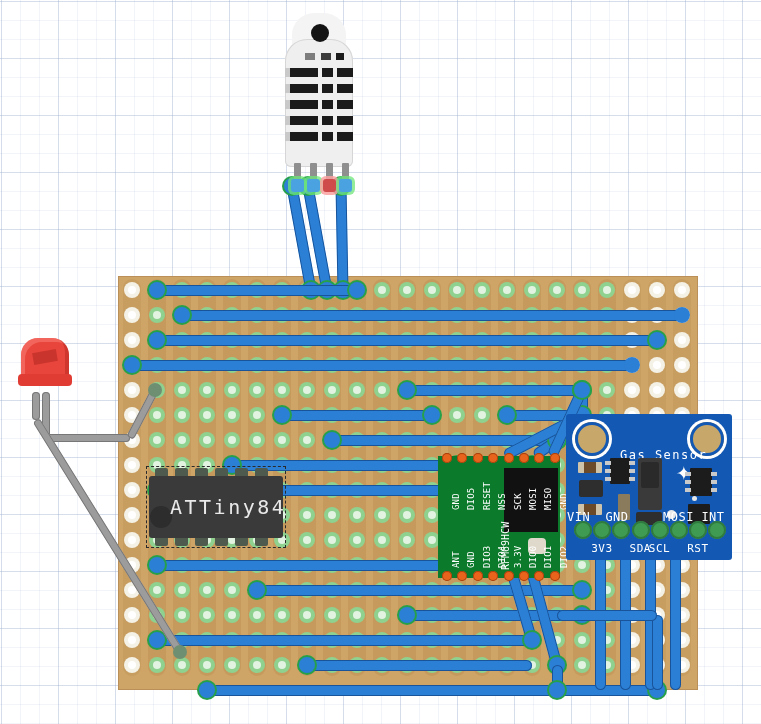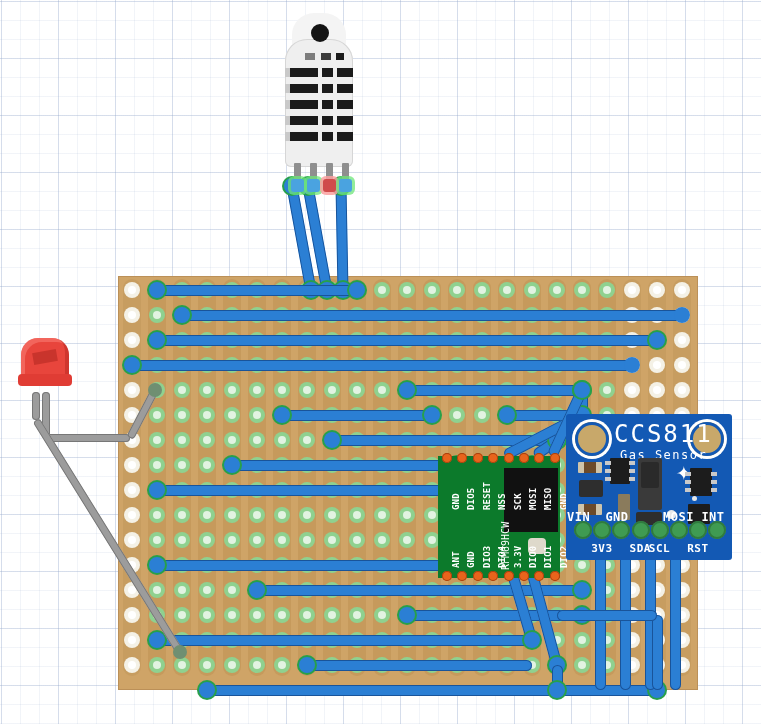--- a/index.html
+++ b/index.html
@@ -16,21 +16,21 @@
     background-color:#ffffff;
     background-image:
       linear-gradient(to right, rgba(150,170,205,.30) 1px, transparent 1px),
       linear-gradient(to bottom, rgba(150,170,205,.30) 1px, transparent 1px),
       linear-gradient(to right, rgba(150,170,205,.13) 1px, transparent 1px),
       linear-gradient(to bottom, rgba(150,170,205,.13) 1px, transparent 1px);
     background-size:57px 57px,57px 57px,19px 19px,19px 19px;
     background-position:1px 1px,1px 1px,1px 1px,1px 1px;
   }
 
-  .abs{position:absolute;font-weight:bold;}
+  .abs{position:absolute;}
 
   
   #board{
     position:absolute;
     background:#cfa467;
     box-shadow:inset 0 0 0 1px rgba(150,110,60,.35);
   }
   .strip{position:absolute;background:#c69a5c;border-radius:9px;}
   .hole{position:absolute;border-radius:50%;}
   .hole .inner{position:absolute;border-radius:50%;}
@@ -1331,20 +1331,38 @@
       <div class="gwire" style="left: 46px; top: 388px; width: 46px; height: 8px; transform: rotate(90deg);"></div>
       <div class="gwire" style="left: 46px; top: 434px; width: 84px; height: 8px; transform: rotate(0deg);"></div>
       <div class="gwire" style="left: 130px; top: 434px; width: 54.1202px; height: 8px; transform: rotate(-62.488deg);"></div>
       <div class="gwire-end" style="left: 148px; top: 383px; width: 14px; height: 14px;"></div>
       <div class="gwire" style="left: 36px; top: 388px; width: 28px; height: 8px; transform: rotate(90deg);"></div>
       <div class="gwire" style="left: 36px; top: 416px; width: 273.057px; height: 8px; transform: rotate(58.1726deg);"></div>
       <div class="gwire-end" style="left: 173px; top: 645px; width: 14px; height: 14px;"></div>
       <div class="wire" style="left: 132px; top: 284.5px; width: 0px; height: 11px;"></div>
     </div>
 
+  <div id="attiny" style="left:146px;top:466px;width:140px;height:82px;">
+    <div class="sel" style="left:0;top:0;right:0;bottom:0;"></div>
+    <div class="pin" style="left:9px;top:2px;width:13px;height:14px;"></div>
+    <div class="pin" style="left:29px;top:2px;width:13px;height:14px;"></div>
+    <div class="pin" style="left:49px;top:2px;width:13px;height:14px;"></div>
+    <div class="pin" style="left:69px;top:2px;width:13px;height:14px;"></div>
+    <div class="pin" style="left:89px;top:2px;width:13px;height:14px;"></div>
+    <div class="pin" style="left:109px;top:2px;width:13px;height:14px;"></div>
+    <div class="pin" style="left:9px;top:66px;width:13px;height:14px;"></div>
+    <div class="pin" style="left:29px;top:66px;width:13px;height:14px;"></div>
+    <div class="pin" style="left:49px;top:66px;width:13px;height:14px;"></div>
+    <div class="pin" style="left:69px;top:66px;width:13px;height:14px;"></div>
+    <div class="pin" style="left:89px;top:66px;width:13px;height:14px;"></div>
+    <div class="pin" style="left:109px;top:66px;width:13px;height:14px;"></div>
+    <div class="body" style="left:3px;top:10px;width:134px;height:62px;"></div>
+    <div class="notch" style="left:4px;top:40px;width:22px;height:22px;"></div>
+    <div class="label" style="left:24px;top:29px;">ATTiny84</div>
+  </div>
 
   <div id="rfm" style="left:434px;top:452px;width:130px;height:130px;">
     <div class="pcb" style="left:4px;top:4px;width:122px;height:122px;"></div>
     <div class="can" style="left:70px;top:16px;width:54px;height:64px;"></div>
     <div class="xtal" style="left:94px;top:86px;width:18px;height:16px;"></div>
     <div id="rfm-pads" class="abs" style="left:0;top:0;right:0;bottom:0;">
         <div class="pad" style="left: 8px; top: 1px; width: 10px; height: 10px;"></div>
         <div class="pad" style="left: 23.4px; top: 1px; width: 10px; height: 10px;"></div>
         <div class="pad" style="left: 38.8px; top: 1px; width: 10px; height: 10px;"></div>
         <div class="pad" style="left: 54.2px; top: 1px; width: 10px; height: 10px;"></div>
@@ -1379,21 +1397,20 @@
         <div class="silk" style="left: 109.4px; top: 116px;">DIO1</div>
         <div class="silk" style="left: 124.8px; top: 116px;">DIO2</div>
       </div>
     <div class="silkname" style="left:66px;top:118px;">RFM69HCW</div>
   </div>
 
   <div id="ccs" style="left:566px;top:414px;width:166px;height:146px;">
     <div class="pcb" style="left:0;top:0;width:166px;height:146px;"></div>
     <div class="mh" style="left:9px;top:8px;width:34px;height:34px;"></div>
     <div class="mh" style="left:124px;top:8px;width:34px;height:34px;"></div>
-    <div class="title" style="left:48px;top:6px;">CCS811</div>
     <div class="sub" style="left:54px;top:34px;">Gas Sensor</div>
     <div class="star" style="left:110px;top:44px;">✦</div>
     <div class="res" style="left:12px;top:48px;width:24px;height:11px;">
         <i></i>
       </div>
     <div class="res" style="left:12px;top:90px;width:24px;height:11px;">
         <i></i>
       </div>
     <div class="chip" style="left:13px;top:66px;width:24px;height:17px;"></div>
     <div class="ic" style="left:44px;top:44px;width:20px;height:26px;"></div>

